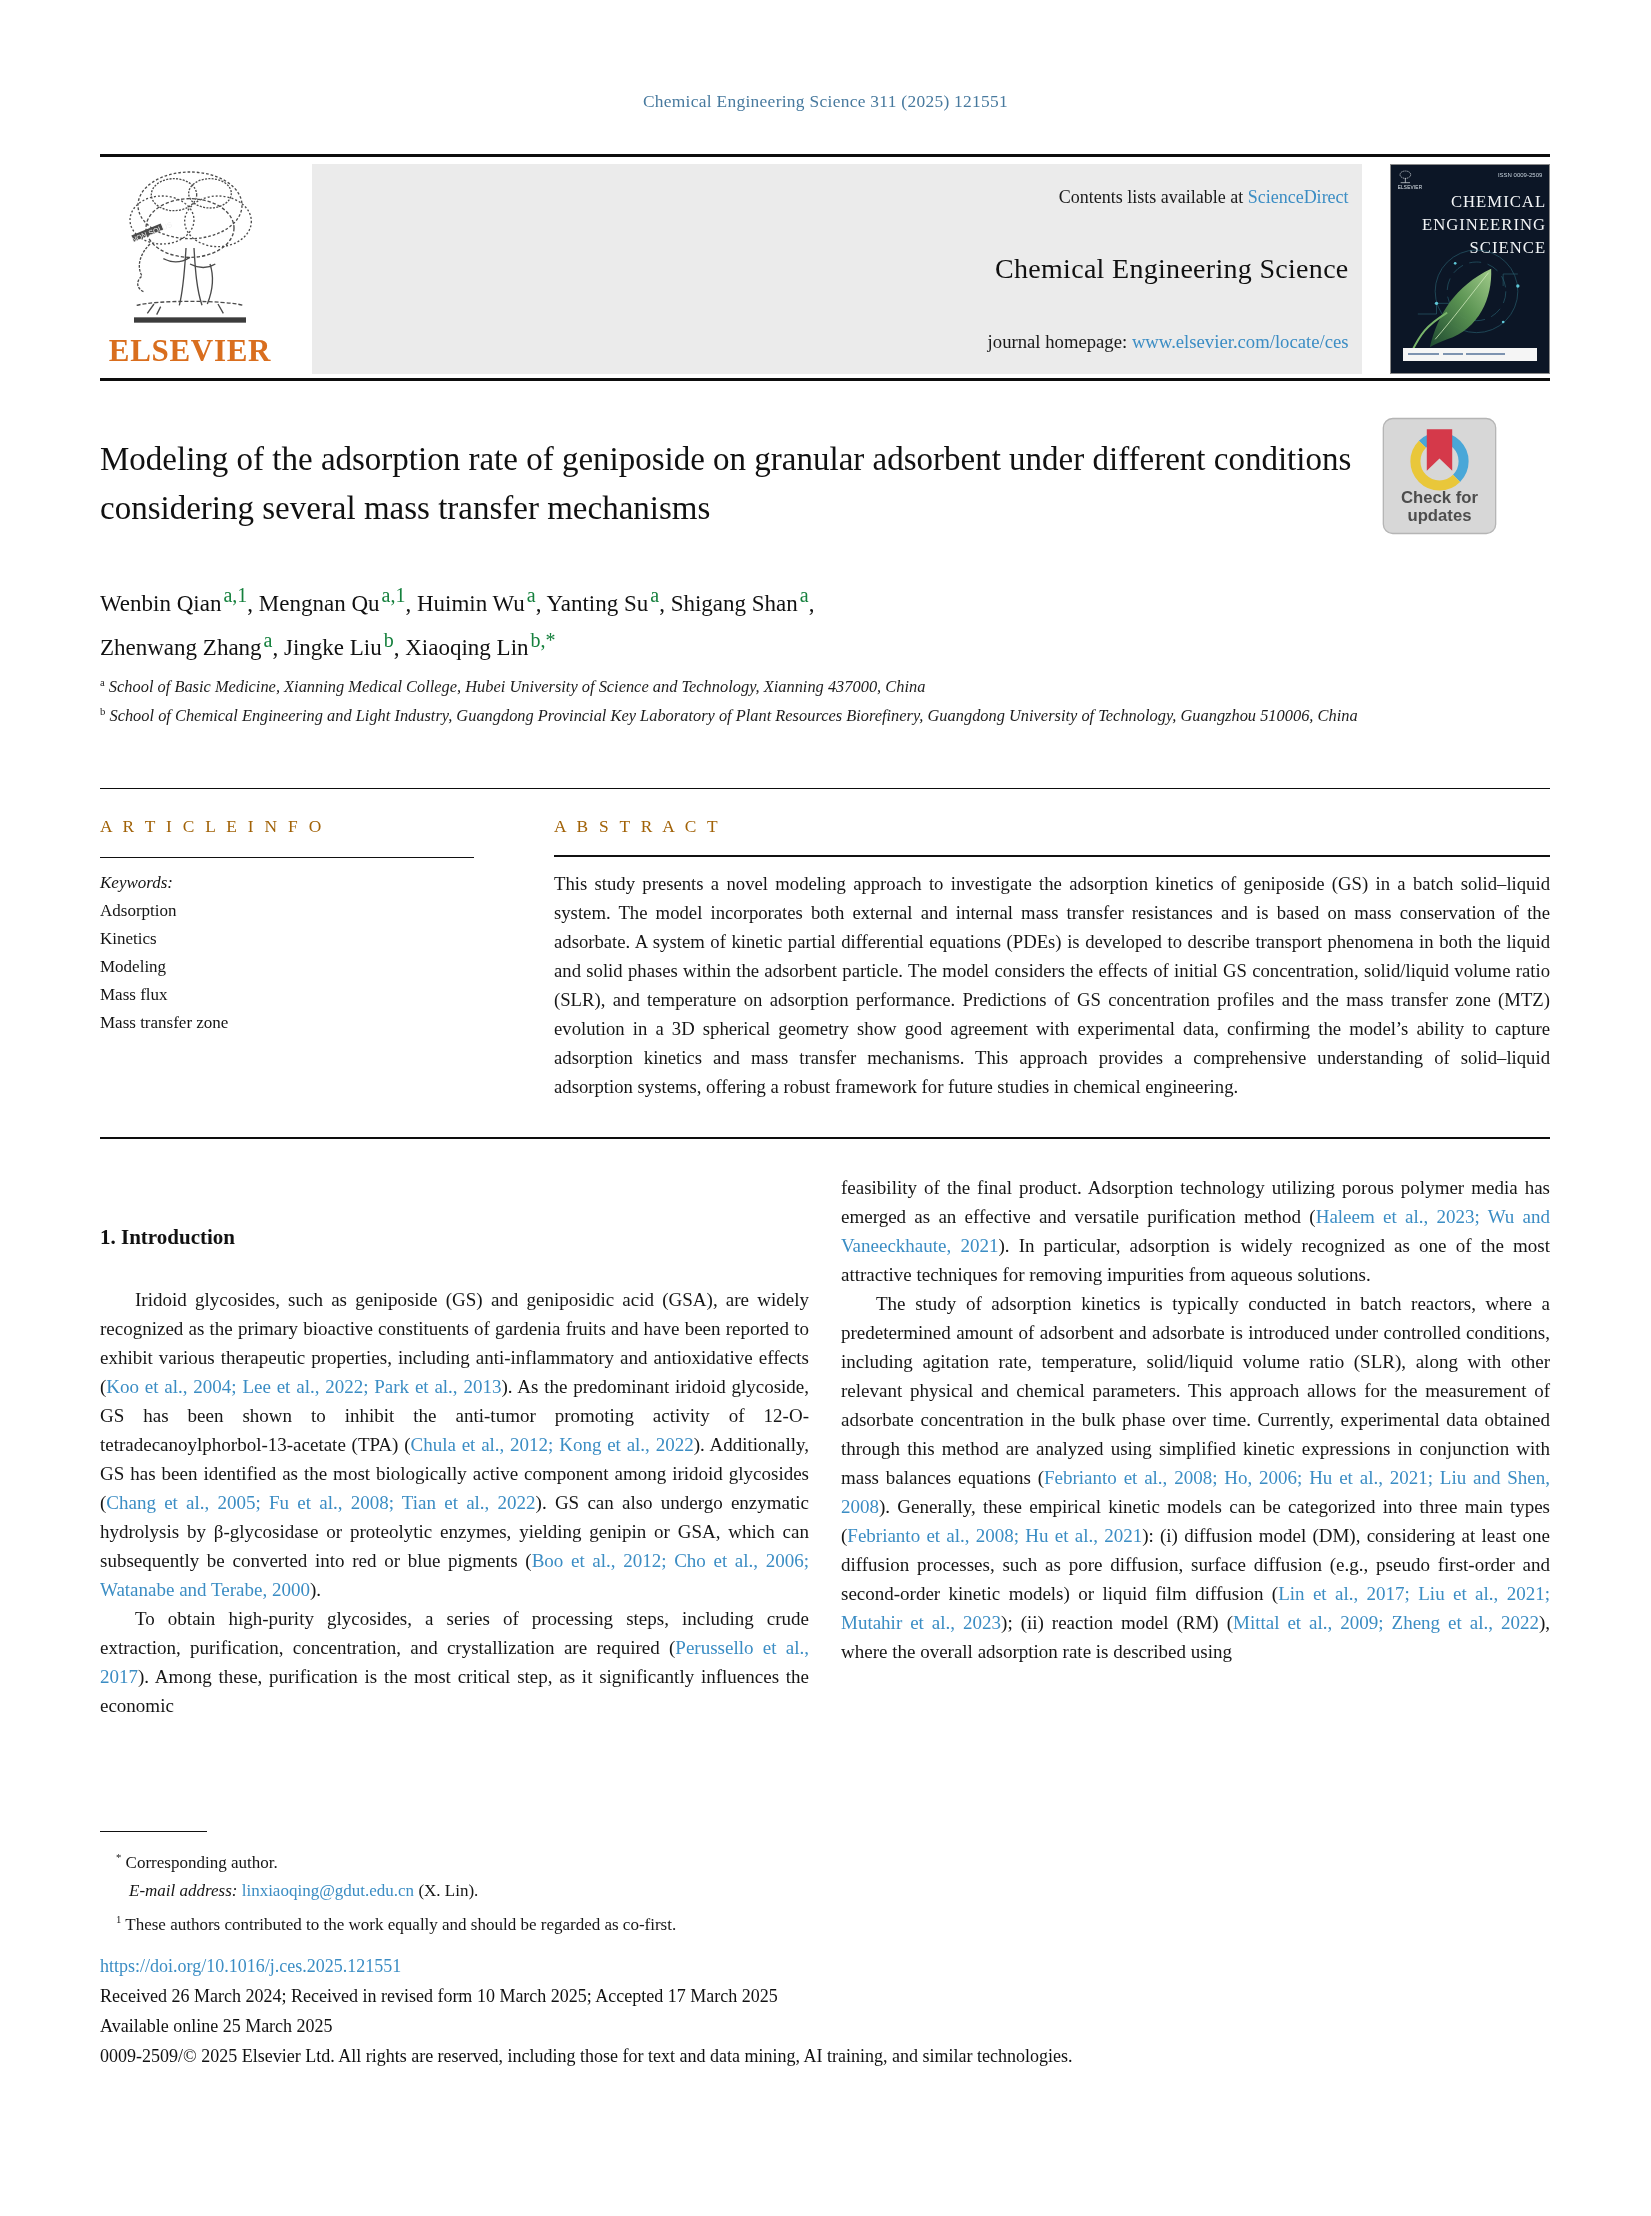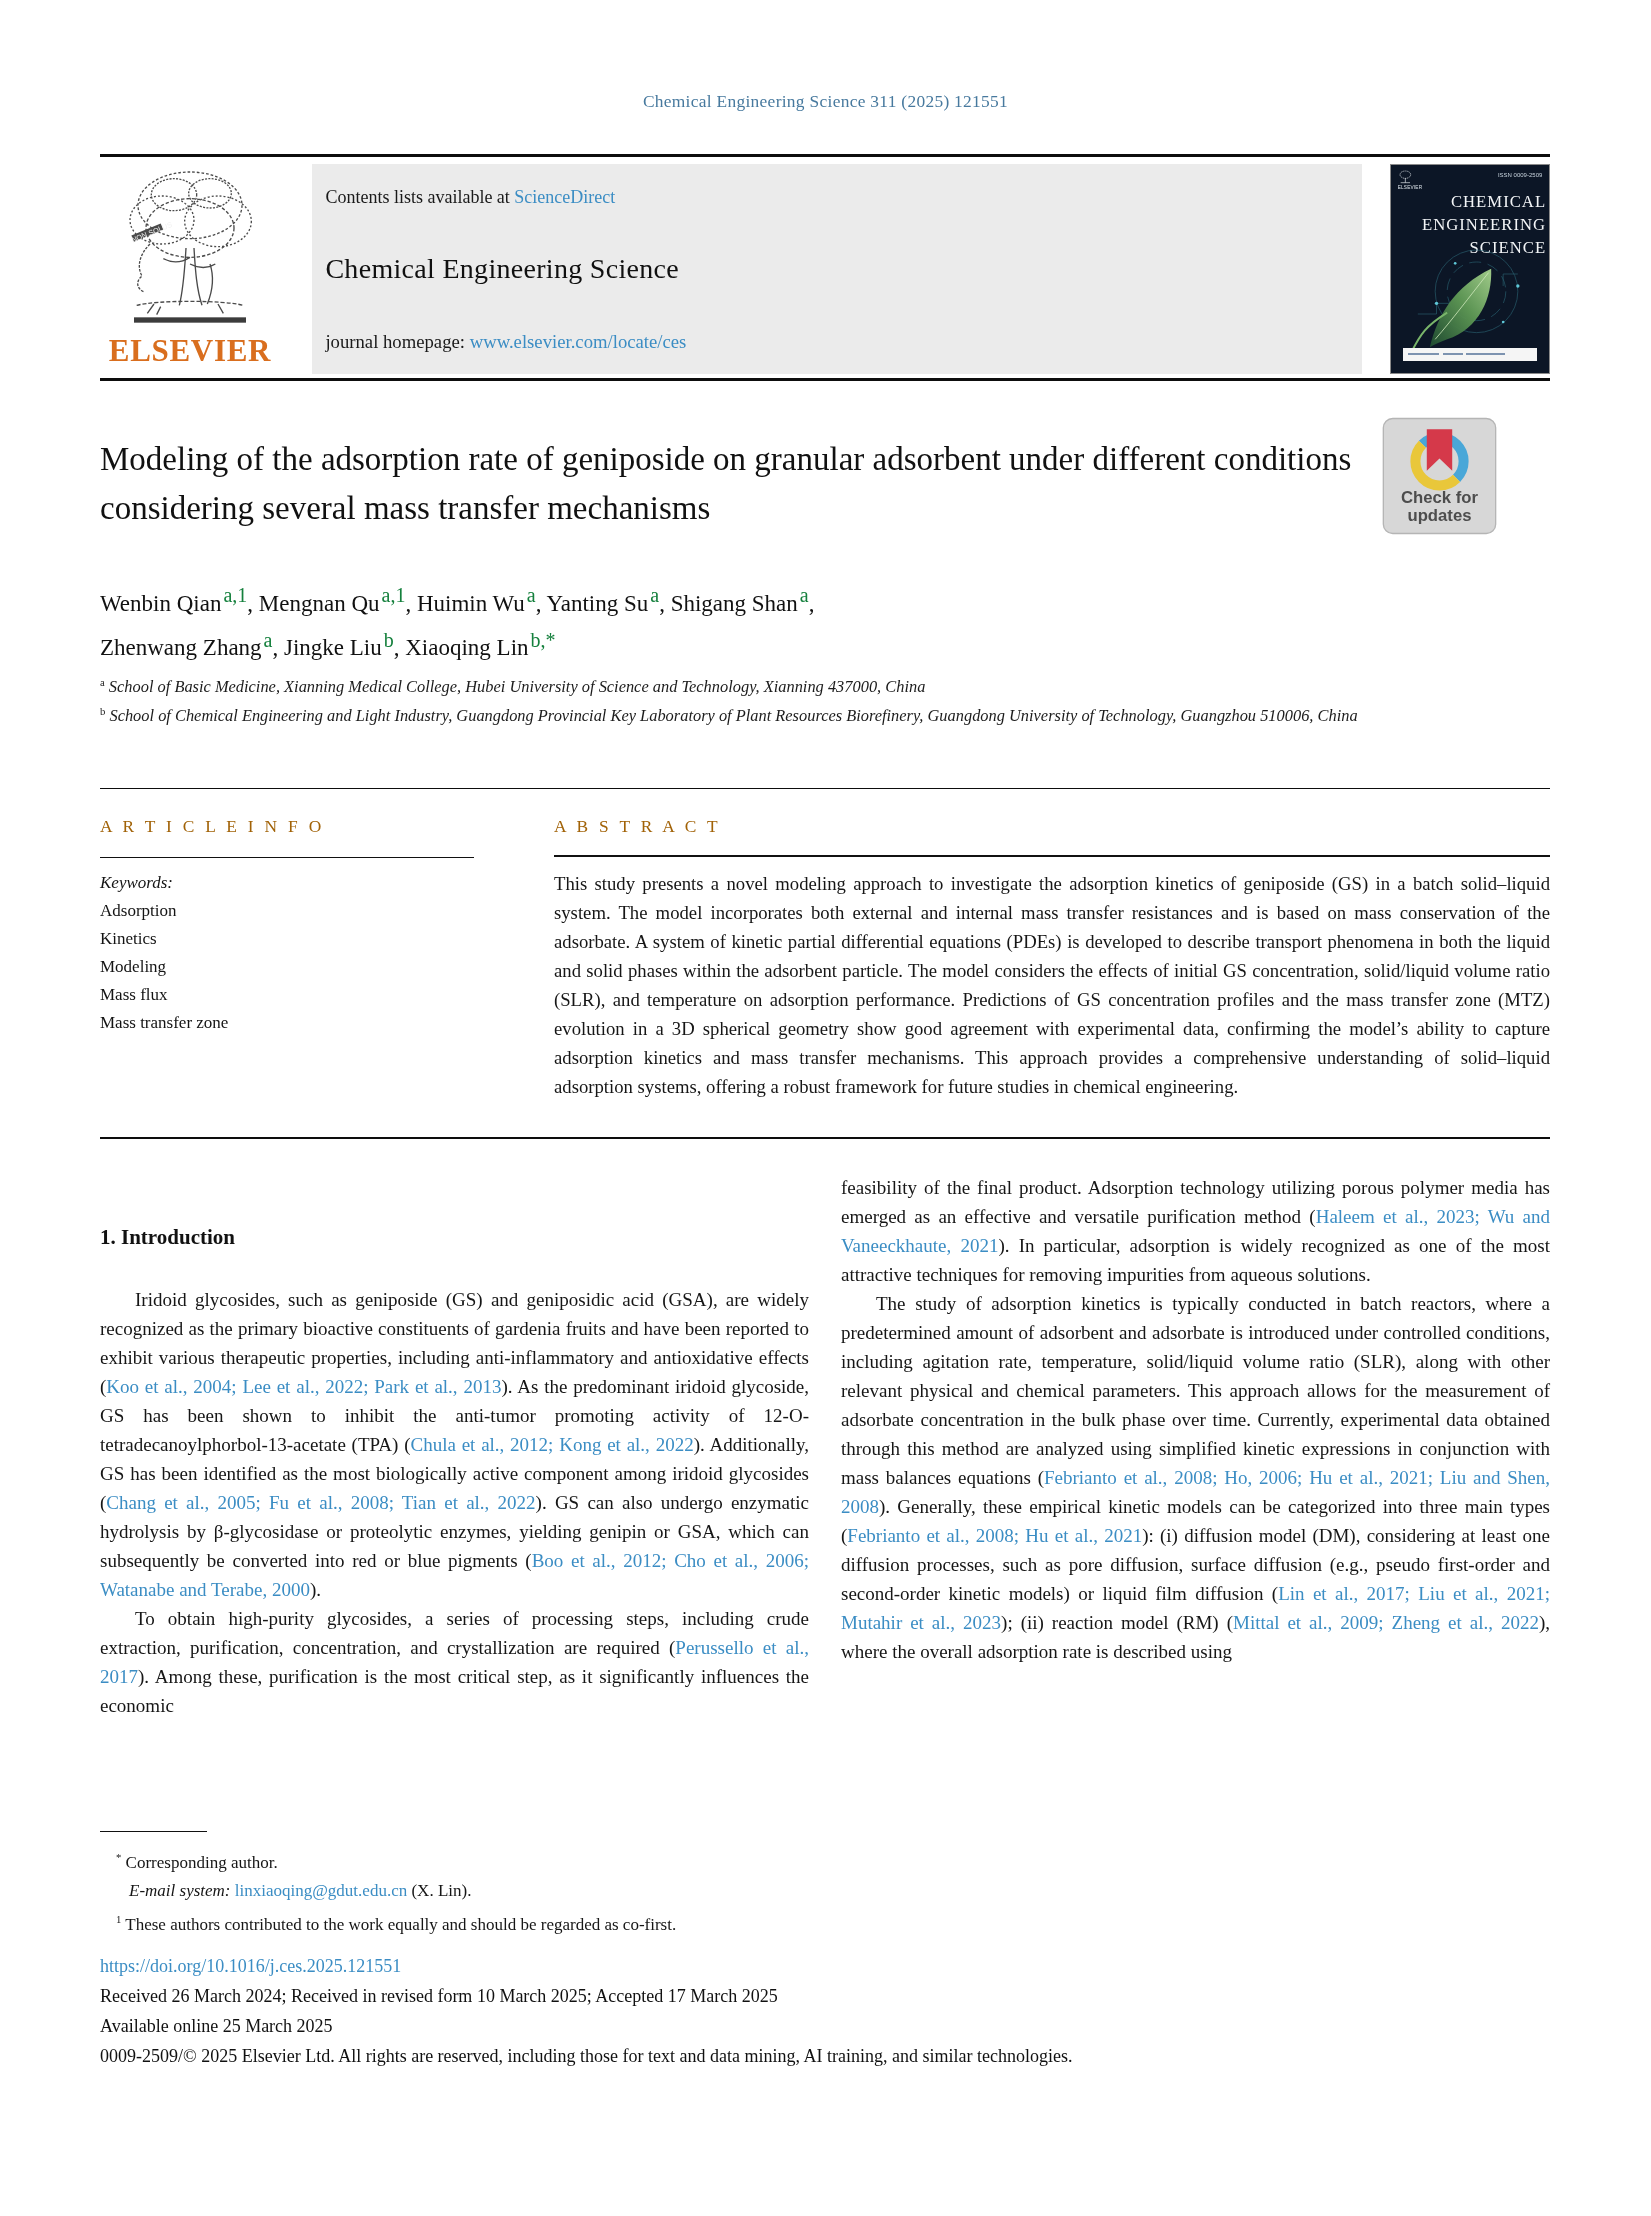--- a/index.html
+++ b/index.html
@@ -7,21 +7,21 @@
         font-family:"Liberation Serif","DejaVu Serif",serif;color:#141414;}
   .rule{position:absolute;left:100px;width:1450px;background:#0d0d0d;}
   .running-head{position:absolute;top:91px;left:0;width:100%;text-align:center;
                 font-size:17.4px;color:#47799e;letter-spacing:0.3px;}
   
   .banner{position:absolute;top:164px;left:100px;width:1450px;height:210px;display:flex;}
   .logo-box{width:180px;flex:0 0 auto;display:flex;flex-direction:column;align-items:center;}
   .logo-word{font-size:31px;letter-spacing:0.7px;color:#d96e1e;font-weight:bold;margin-top:1.3px;
              font-family:"Liberation Serif",serif;}
   .gray-box{flex:1 1 auto;margin:0 28px 0 32px;background:#ebebeb;display:flex;flex-direction:column;
-            align-items:flex-start;justify-content:space-between;padding:23px 13.4px 21.4px 13.4px;box-sizing:border-box;}
+            align-items:flex-end;justify-content:space-between;padding:23px 13.4px 21.4px 13.4px;box-sizing:border-box;}
   .contents-line{font-size:18px;color:#1a1a1a;}
   .journal-title{font-size:28px;color:#101010;letter-spacing:0.3px;}
   .homepage-line{font-family:Liberation Serif, serif;font-size:18.7px;color:#1a1a1a;}
   a.lnk{color:#3b8dc4;text-decoration:none;cursor:pointer;}
   
   .cover{flex:0 0 auto;width:160px;height:210px;position:relative;background:#0c1626;
          border:0.7px solid #8a8a8a;box-sizing:border-box;}
   .cover-issn{position:absolute;top:6.7px;right:6.7px;font-size:6px;color:#c9d4de;
               font-family:"Liberation Sans",sans-serif;}
   .cover-mark{position:absolute;top:5.3px;left:6.7px;width:17.4px;text-align:center;}
@@ -222,21 +222,21 @@
     </div>
   </div>
 
   <div class="footnotes">
     <div class="fn-divider"></div>
     <div class="fn-line">
       <sup class="fn-sup">*</sup>
       <span>Corresponding author.</span>
     </div>
     <div class="fn-line" style="padding-left:29px;">
-      <span class="em-it">E-mail system:</span>
+      <span class="em-it">E-mail address:</span>
       <a class="lnk">linxiaoqing@gdut.edu.cn</a><span> (X. Lin).</span>
     </div>
     <div class="fn-line">
       <sup class="fn-sup">1</sup>
       <span>These authors contributed to the work equally and should be regarded as co-first.</span>
     </div>
   </div>
 
   <div class="bottom">
     <div><a class="lnk">https://doi.org/10.1016/j.ces.2025.121551</a></div>

